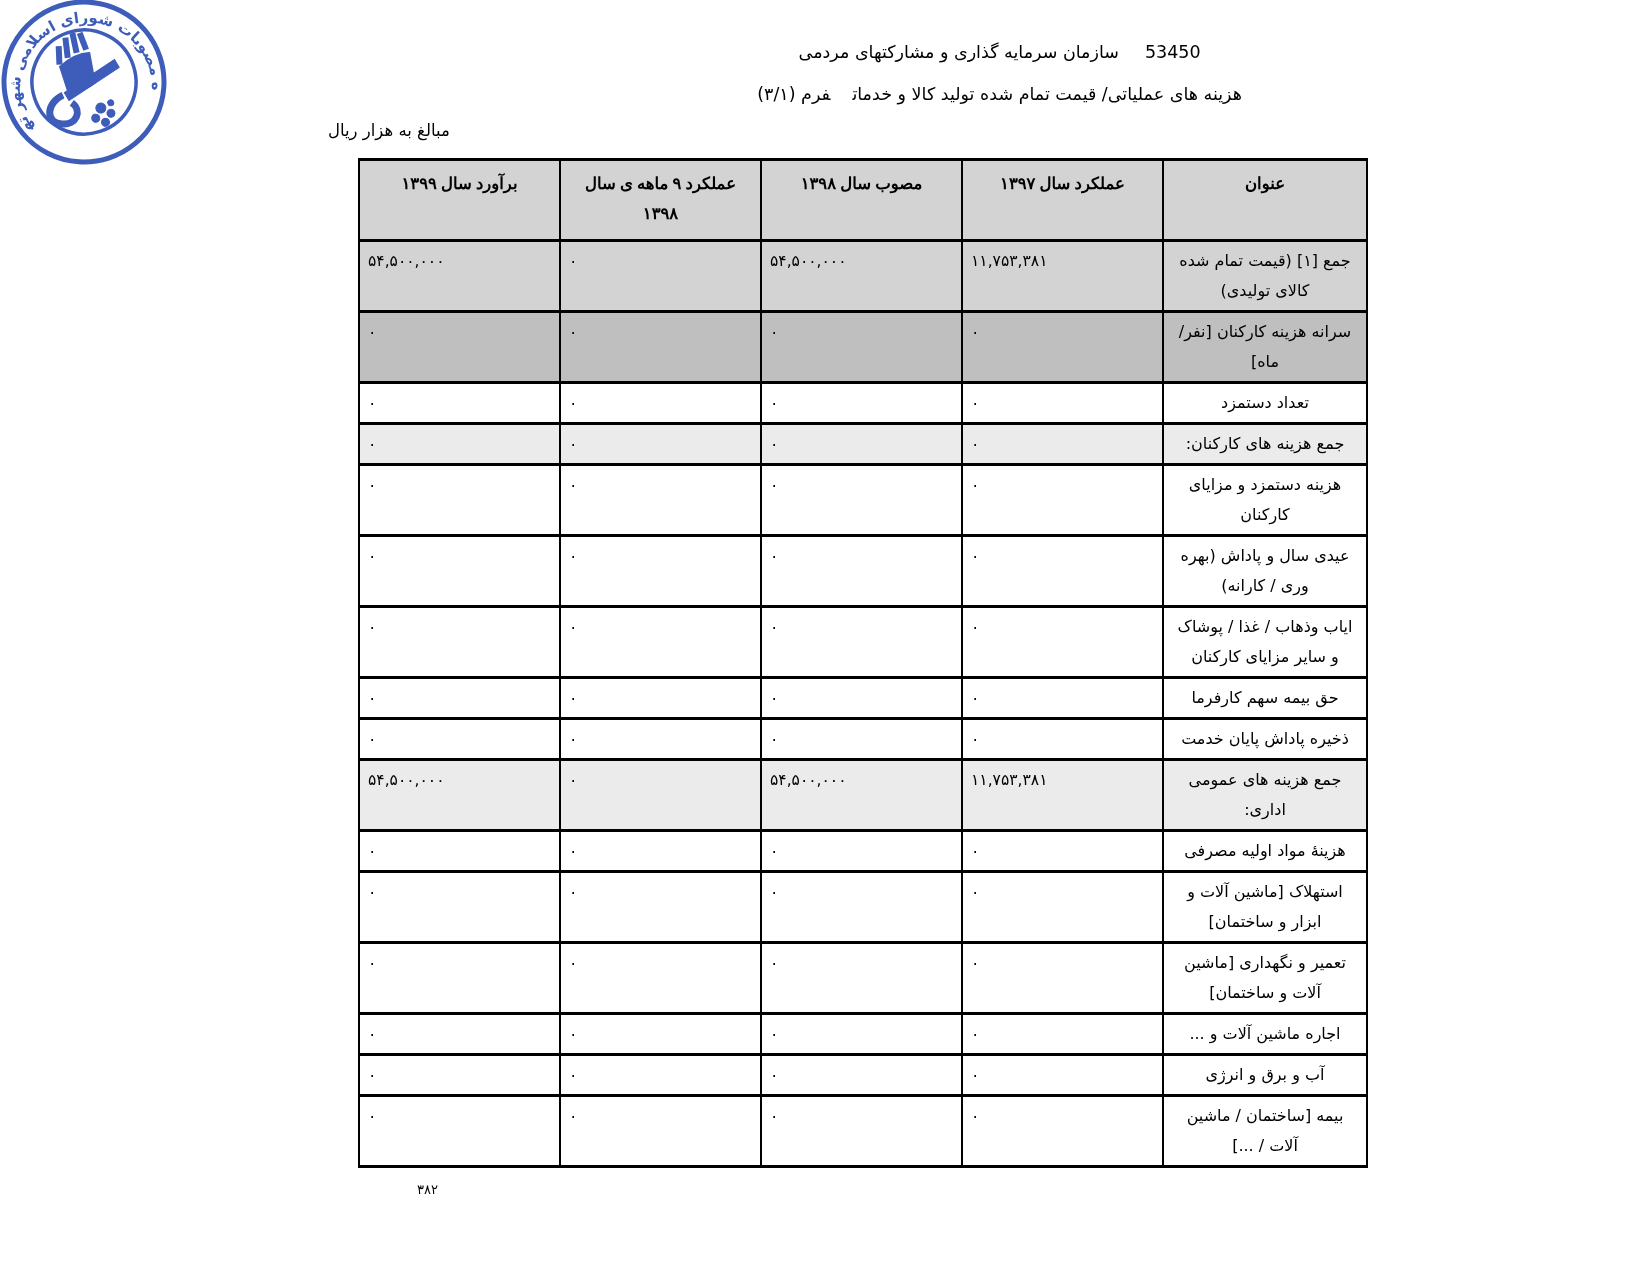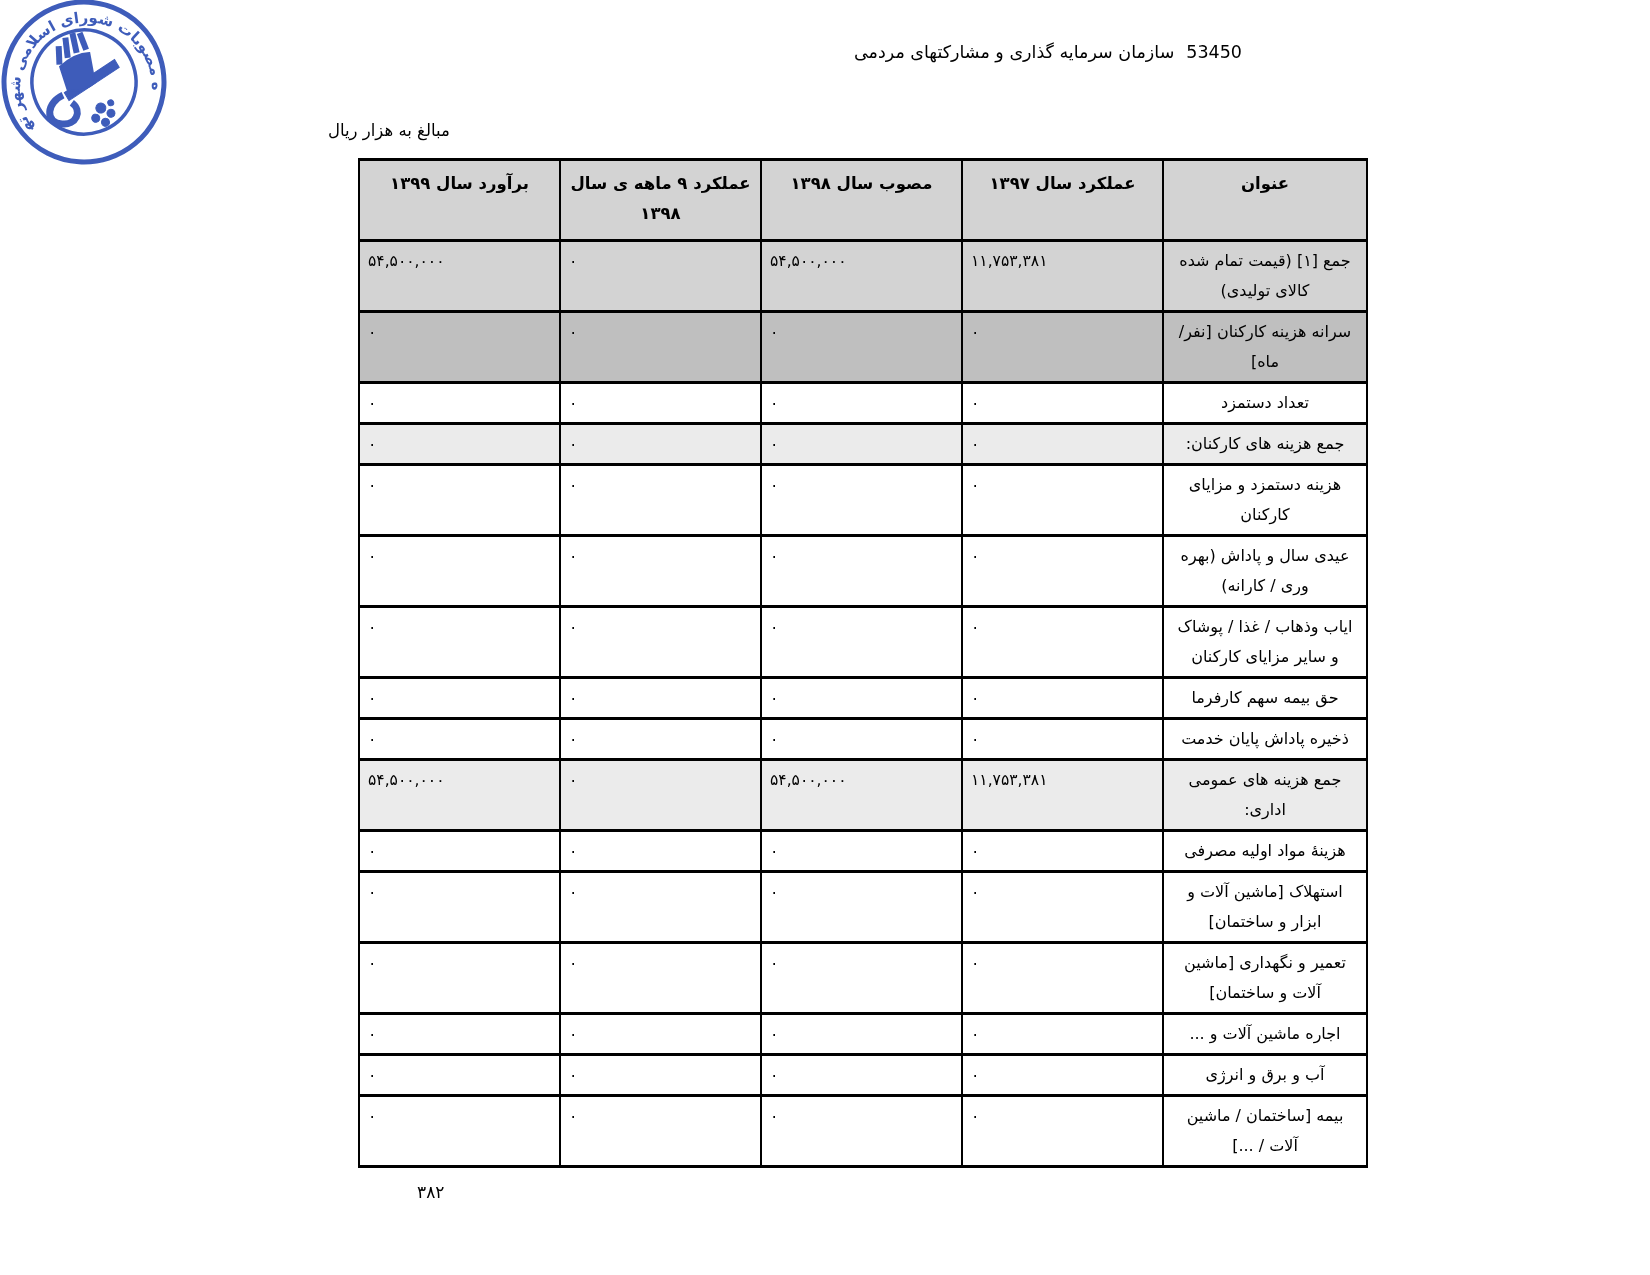--- a/index.html
+++ b/index.html
@@ -17,29 +17,29 @@
     transform:rotate(-18deg);
     opacity:.92;
   }
   
   .header-block{
     position:absolute;top:44px;right:408px;
     direction:rtl;text-align:center;
     font-size:17.5px;line-height:1;
   }
   .header-line{margin-bottom:24px;white-space:nowrap;}
-  .hgap{margin-right:12px;}
+  .hgap{margin-right:26px;}
   .hgap-sm{margin-right:22px;}
   .amounts-note{
     position:absolute;top:121px;left:328px;
     direction:rtl;font-size:16.5px;
   }
   .page-number{
     position:absolute;top:1182px;left:417px;
-    font-size:17px;direction:rtl;
+    font-size:13px;direction:rtl;
   }
   
   .budget-table{
     position:absolute;top:158px;left:358px;
     width:938px;
     direction:rtl;
     border-collapse:collapse;
     table-layout:fixed;
     font-size:16px;
   }
@@ -53,20 +53,21 @@
     overflow:hidden;
   }
   .budget-table th{
     background:#d3d3d3;
     font-weight:bold;
     text-align:center;
     font-size:16.5px;
     height:66px;
     vertical-align:top;
     padding-top:8px;
+    font-family:Liberation Serif, serif;
   }
   .col-title{width:186px;}
   .col-num{width:183px;}
   td.title-cell{text-align:center;}
   td.num-cell{text-align:left;direction:ltr;font-size:15.5px;}
   tr.row-gray  td{background:#d3d3d3;}
   tr.row-dark  td{background:#bfbfbf;}
   tr.row-light td{background:#ebebeb;}
   tr.row-white td{background:#ffffff;}
 </style>
@@ -100,20 +101,23 @@
       <circle cx="96" cy="133" r="4"></circle>
       <circle cx="107" cy="116" r="3"></circle>
     </g>
   </svg>
 </div>
 
 <div class="header-block">
   <div class="header-line">
     <span>53450</span><span class="hgap">سازمان سرمایه گذاری و مشارکتهای مردمی</span>
   </div>
+  <div class="header-line">
+    <span>هزینه های عملیاتی/ قیمت تمام شده تولید کالا و خدمات</span><span class="hgap-sm">فرم (۳/۱)</span>
+  </div>
 </div>
 
 <div class="amounts-note">مبالغ به هزار ریال</div>
 
 <table class="budget-table">
   <thead>
     <tr>
         <th class="col-title">عنوان</th>
         <th class="col-num">عملکرد سال ۱۳۹۷</th>
         <th class="col-num">مصوب سال ۱۳۹۸</th>

